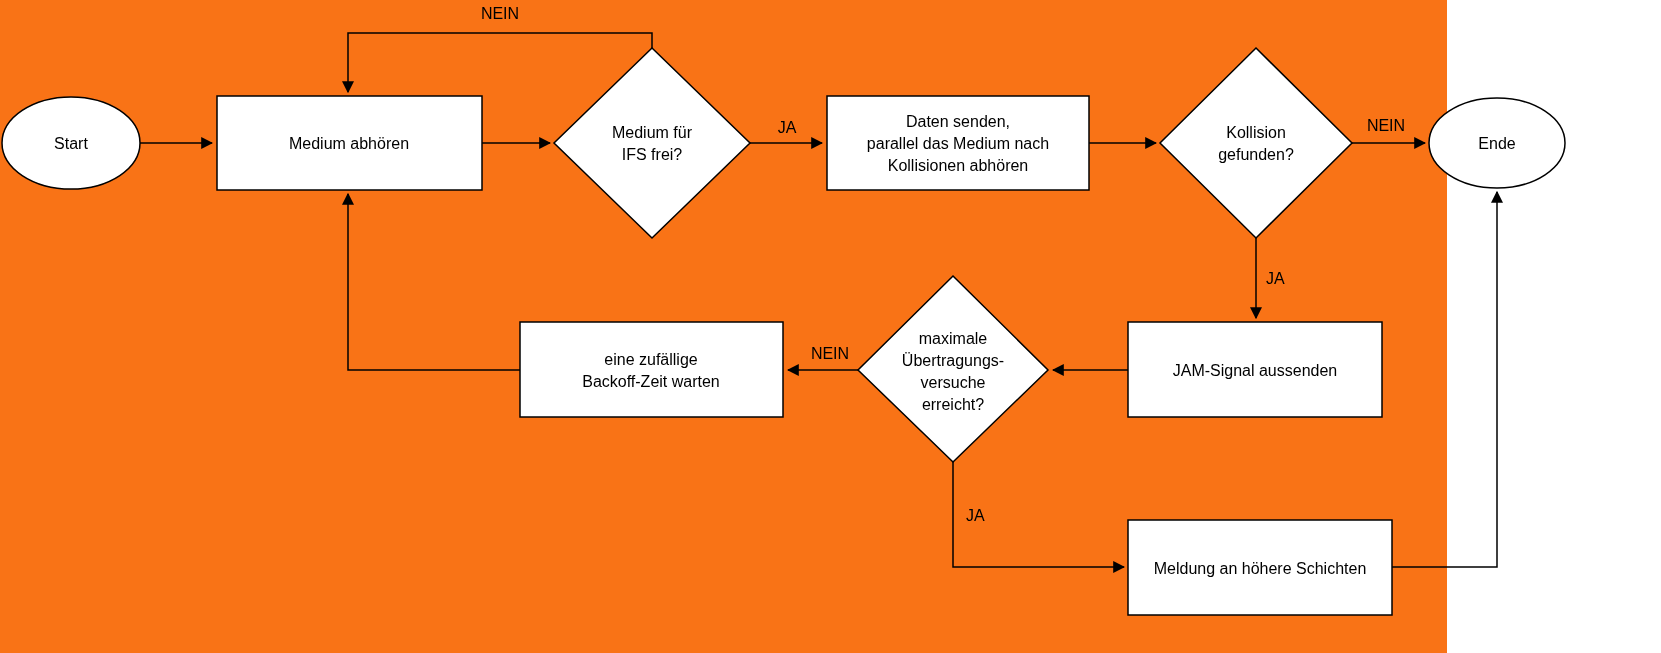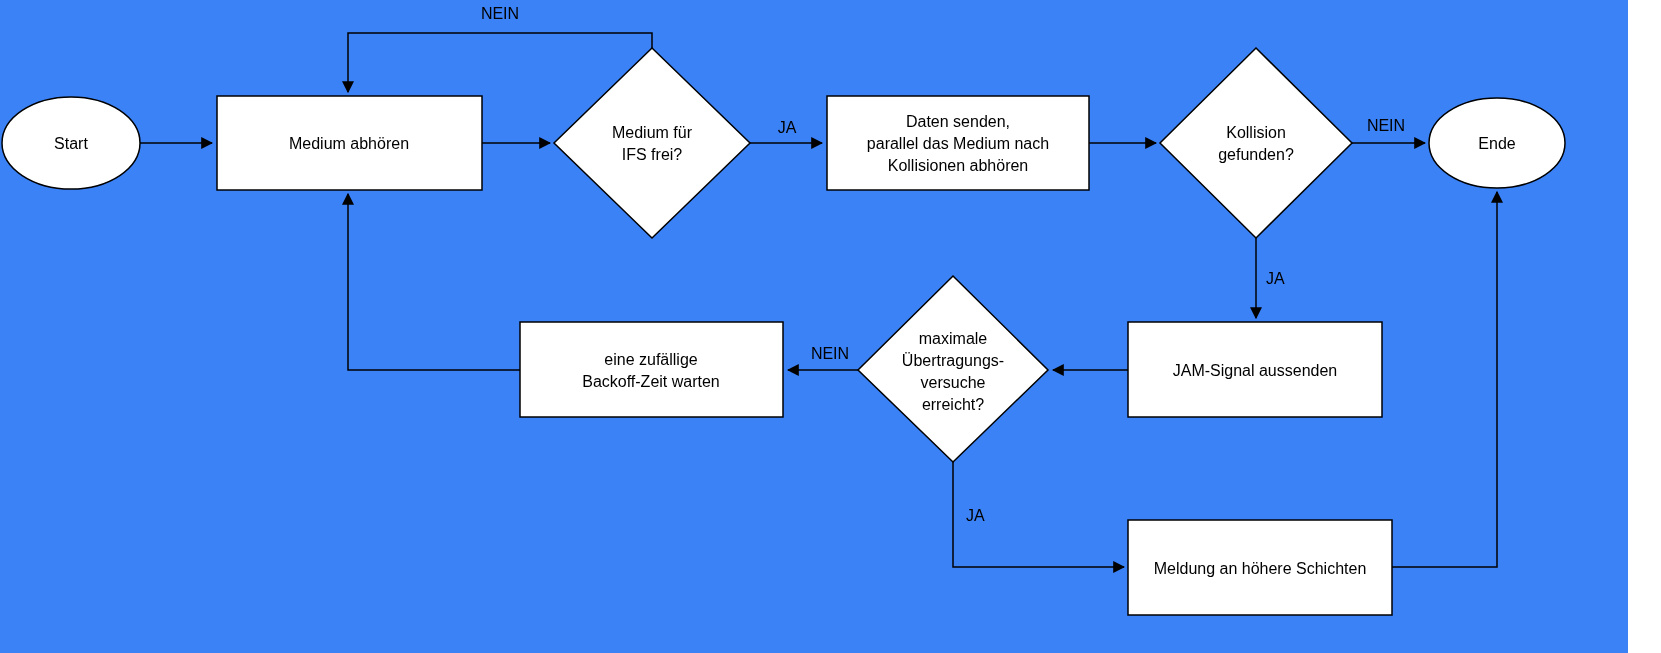--- a/index.html
+++ b/index.html
@@ -1,24 +1,24 @@
 <!DOCTYPE html>
 <html><head>
 <meta charset="utf-8">
 <style>
   html, body {
     margin: 0;
     padding: 0;
     background: #ffffff;
   }
   .canvas {
-    width: 1628px;
+    width: 1447px;
     height: 653px;
     position: relative;
-    background: #3b82f6;
+    background: #f97316;
   }
   svg {
     display: block;
   }
   .shape {
     fill: #ffffff;
     stroke: #000000;
     stroke-width: 1.5;
   }
   .edge {

